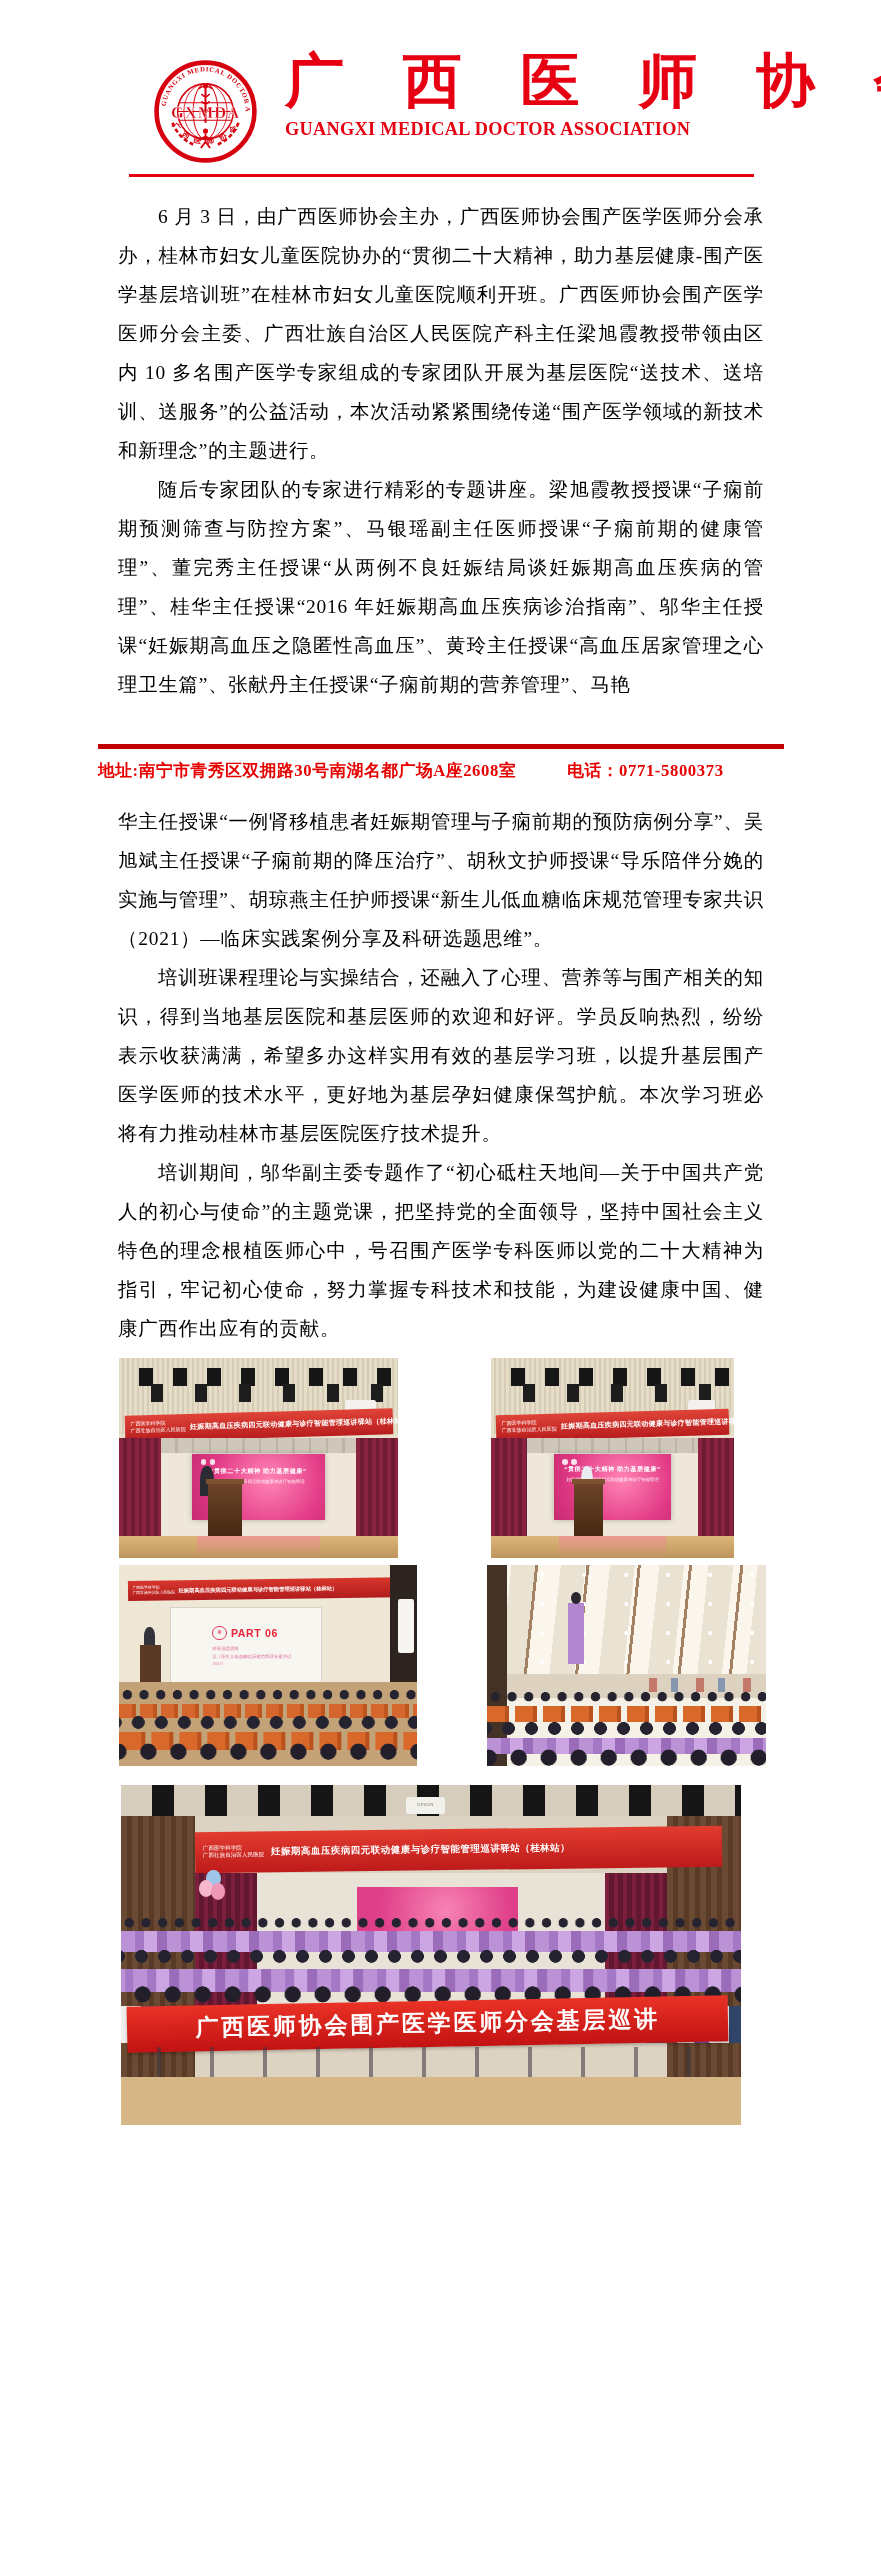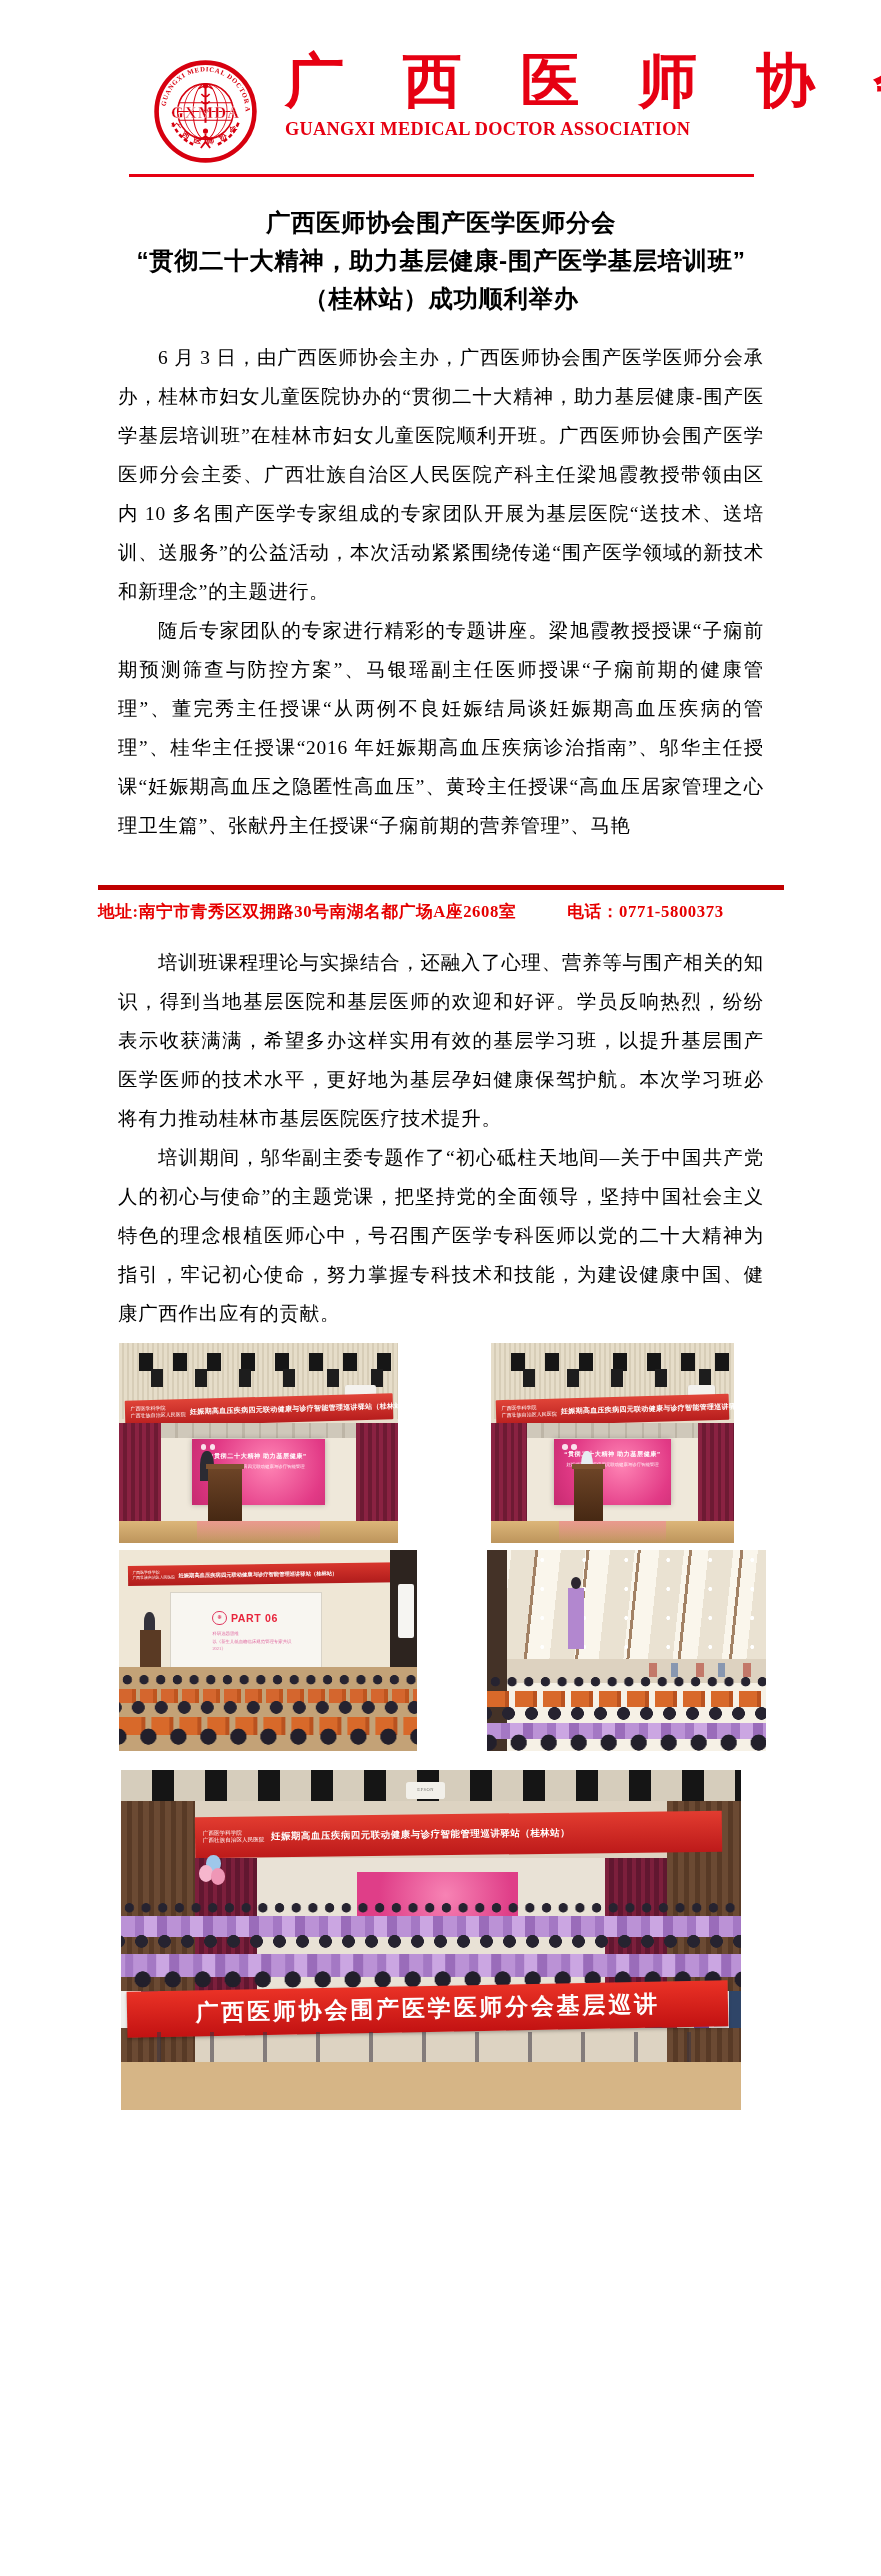--- a/index.html
+++ b/index.html
@@ -217,37 +217,33 @@
       <circle cx="100" cy="138" r="5" fill="#d7000f"></circle>
       <path d="M100,143 v16 M100,148 l-12,8 M100,148 l12,8 M100,159 l-9,12 M100,159 l9,12" stroke="#d7000f" stroke-width="3.5" fill="none"></path>
     </svg>
     <div class="brand">
       <div class="brand-cn">广 西 医 师 协 会</div>
       <div class="brand-en">GUANGXI MEDICAL DOCTOR ASSOCIATION</div>
     </div>
   </div>
   <div class="hdr-rule"></div>
 
-  <div class="title">
-    <div>广西医师协会围产医学医师分会</div>
-    <div>“贯彻二十大精神，助力基层健康-围产医学基层培训班”</div>
-    <div>（桂林站）成功顺利举办</div>
-  </div>
 
   <div class="content">
     <p>6 月 3 日，由广西医师协会主办，广西医师协会围产医学医师分会承办，桂林市妇女儿童医院协办的“贯彻二十大精神，助力基层健康-围产医学基层培训班”在桂林市妇女儿童医院顺利开班。广西医师协会围产医学医师分会主委、广西壮族自治区人民医院产科主任梁旭霞教授带领由区内 10 多名围产医学专家组成的专家团队开展为基层医院“送技术、送培训、送服务”的公益活动，本次活动紧紧围绕传递“围产医学领域的新技术和新理念”的主题进行。</p>
     <p>随后专家团队的专家进行精彩的专题讲座。梁旭霞教授授课“子痫前期预测筛查与防控方案”、马银瑶副主任医师授课“子痫前期的健康管理”、董完秀主任授课“从两例不良妊娠结局谈妊娠期高血压疾病的管理”、桂华主任授课“2016 年妊娠期高血压疾病诊治指南”、邬华主任授课“妊娠期高血压之隐匿性高血压”、黄玲主任授课“高血压居家管理之心理卫生篇”、张献丹主任授课“子痫前期的营养管理”、马艳</p>
 
     <div class="pagebreak">
       <div class="pb-rule"></div>
       <div class="pb-text">
         <span>地址:南宁市青秀区双拥路30号南湖名都广场A座2608室</span><span class="pb-gap"></span><span>电话：0771-5800373</span>
       </div>
     </div>
 
+    <p class="cont">华主任授课“一例肾移植患者妊娠期管理与子痫前期的预防病例分享”、吴旭斌主任授课“子痫前期的降压治疗”、胡秋文护师授课“导乐陪伴分娩的实施与管理”、胡琼燕主任护师授课“新生儿低血糖临床规范管理专家共识（2021）—临床实践案例分享及科研选题思维”。</p>
     <p>培训班课程理论与实操结合，还融入了心理、营养等与围产相关的知识，得到当地基层医院和基层医师的欢迎和好评。学员反响热烈，纷纷表示收获满满，希望多办这样实用有效的基层学习班，以提升基层围产医学医师的技术水平，更好地为基层孕妇健康保驾护航。本次学习班必将有力推动桂林市基层医院医疗技术提升。</p>
     <p>培训期间，邬华副主委专题作了“初心砥柱天地间—关于中国共产党人的初心与使命”的主题党课，把坚持党的全面领导，坚持中国社会主义特色的理念根植医师心中，号召围产医学专科医师以党的二十大精神为指引，牢记初心使命，努力掌握专科技术和技能，为建设健康中国、健康广西作出应有的贡献。</p>
   </div>
 
   <div class="photos">
 
     <div class="photo stagephoto" style="left:119px;top:0;width:279px;height:200px;">
       <div class="sp-ceiling"></div>
       <div class="sp-lights l1"></div>
       <div class="sp-lights l2"></div>

